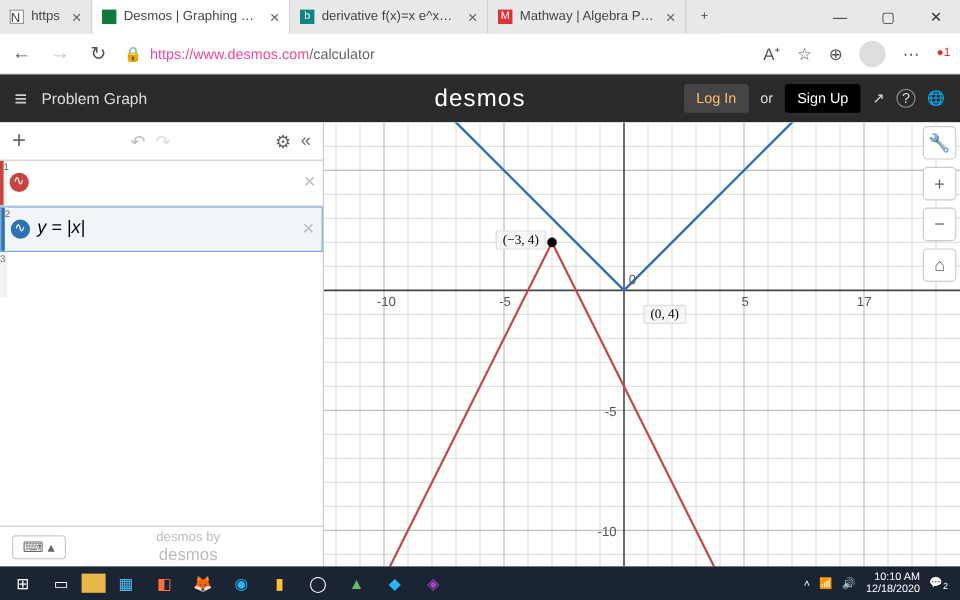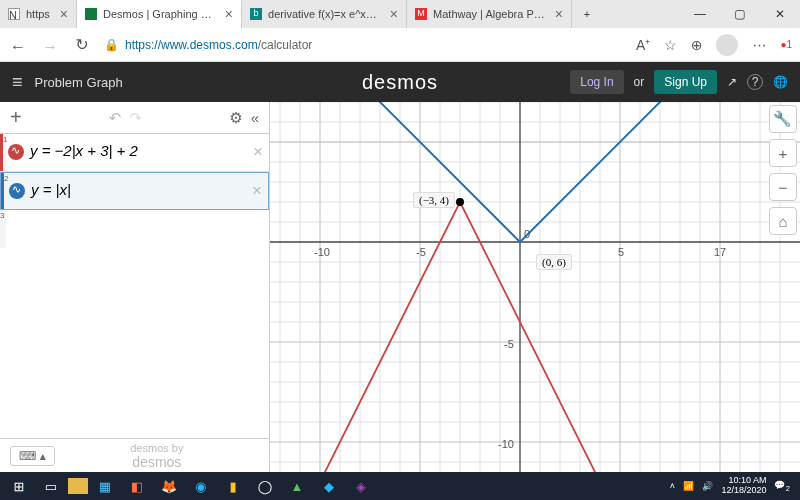--- a/index.html
+++ b/index.html
@@ -8,30 +8,30 @@
 .tab{height:28px;padding:0 8px;display:flex;align-items:center;gap:6px;border-right:1px solid #ccc;background:#e8e8e8;color:#444;max-width:165px;overflow:hidden;white-space:nowrap}
 .tab.active{background:#fff}
 .tab-icon{width:12px;height:12px;display:inline-block;flex-shrink:0}
 .tab-close{color:#666;font-size:14px;margin-left:4px}
 .tab-text{overflow:hidden;text-overflow:ellipsis}
 .win-controls{margin-left:auto;display:flex}
 .win-btn{width:40px;height:28px;display:flex;align-items:center;justify-content:center;color:#333;font-size:12px}
 .addrbar{height:34px;background:#fff;border-bottom:1px solid #ddd;display:flex;align-items:center;padding:0 8px;gap:12px}
 .nav-btn{color:#555;font-size:16px;width:20px;text-align:center}
 .url{flex:1;font-size:12px;color:#666;display:flex;align-items:center;gap:6px}
-.url-host{color:#0369a1}
+.url-host{color:#ec4899}
 .addr-icons{display:flex;gap:14px;align-items:center;color:#555;font-size:14px}
 .avatar{width:22px;height:22px;border-radius:50%;background:#ddd}
 .header{height:40px;background:#2a2a2a;display:flex;align-items:center;padding:0 12px;color:#ddd;font-size:13px}
 .menu-icon{font-size:18px;margin-right:12px;color:#ccc}
 .logo{position:absolute;left:50%;transform:translateX(-50%);font-size:20px;font-family:Arial;letter-spacing:1px;color:#fff}
 .header-right{margin-left:auto;display:flex;align-items:center;gap:10px;font-size:12px}
 .btn{padding:5px 10px;border-radius:3px;font-size:12px}
-.btn-login{background:#444;color:#c4b5fd}
-.btn-signup{background:#0f766e;color:#fff}
+.btn-login{background:#444;color:#fdba74}
+.btn-signup{background:#000000;color:#fff}
 .main{display:flex;height:370px;position:relative}
 .sidebar{width:270px;border-right:1px solid #ccc;display:flex;flex-direction:column;background:#fff}
 .side-toolbar{height:32px;border-bottom:1px solid #ccc;display:flex;align-items:center;padding:0 10px}
 .tb-left{font-size:20px;color:#666;font-weight:300}
 .tb-center{flex:1;text-align:center;color:#bbb;font-size:15px}
 .tb-right{display:flex;gap:8px;color:#666;font-size:15px}
 .expr{position:relative;border-bottom:1px solid #ddd;min-height:38px;padding:8px 8px 8px 30px;font-family:'Times New Roman',serif;font-size:15px;font-style:italic}
 .expr-num{position:absolute;left:0;top:0;width:6px;height:100%;font-size:8px;font-style:normal;text-align:right;color:#666;padding:1px 2px 0 0;background:#f4f4f4}
 .expr.e1 .expr-num{border-left:3px solid #c74440}
 .expr.e2 .expr-num{border-left:3px solid #2d70b3}
@@ -130,21 +130,20 @@
       <span class="tb-left">+</span>
       <span class="tb-center"><span>↶</span>&nbsp;&nbsp;<span style="color:#ddd">↷</span></span>
       <span class="tb-right">
           <span>⚙</span>
           <span>«</span>
         </span>
     </div>
     <div class="expr e1">
       <span class="expr-num">1</span>
       <span class="expr-icon"></span>
-      <span>y = −2|x + 3| + 2</span>
       <span class="expr-del">×</span>
     </div>
     <div class="expr e2">
       <span class="expr-num">2</span>
       <span class="expr-icon"></span>
       <span>y = |x|</span>
       <span class="expr-del">×</span>
     </div>
     <div class="expr e3">
       <span class="expr-num">3</span>
@@ -210,21 +209,21 @@
       <line class="axis" x1="0" y1="140" x2="530" y2="140"></line>
     </svg>
     <svg class="plot" viewBox="0 0 530 370" preserveAspectRatio="none">
 
       <polyline points="50,380 190,100 330,380" fill="none" stroke="#c74440" stroke-width="1.8"></polyline>
 
       <polyline points="100,-10 250,140 400,-10" fill="none" stroke="#2d70b3" stroke-width="2"></polyline>
     </svg>
     <div class="dot" style="left:190px;top:100px"></div>
     <div class="point-label" style="left:143px;top:90px">(−3, 4)</div>
-    <div class="point-label" style="left:266px;top:152px">(0, 6)</div>
+    <div class="point-label" style="left:266px;top:152px">(0, 4)</div>
     <span class="tick-label" style="left:44px;top:144px">-10</span>
     <span class="tick-label" style="left:146px;top:144px">-5</span>
     <span class="tick-label" style="left:348px;top:144px">5</span>
     <span class="tick-label" style="left:444px;top:144px">17</span>
     <span class="tick-label" style="left:234px;top:236px">-5</span>
     <span class="tick-label" style="left:228px;top:336px">-10</span>
     <span class="tick-label" style="left:254px;top:126px">0</span>
   </div>
 </div>
 

